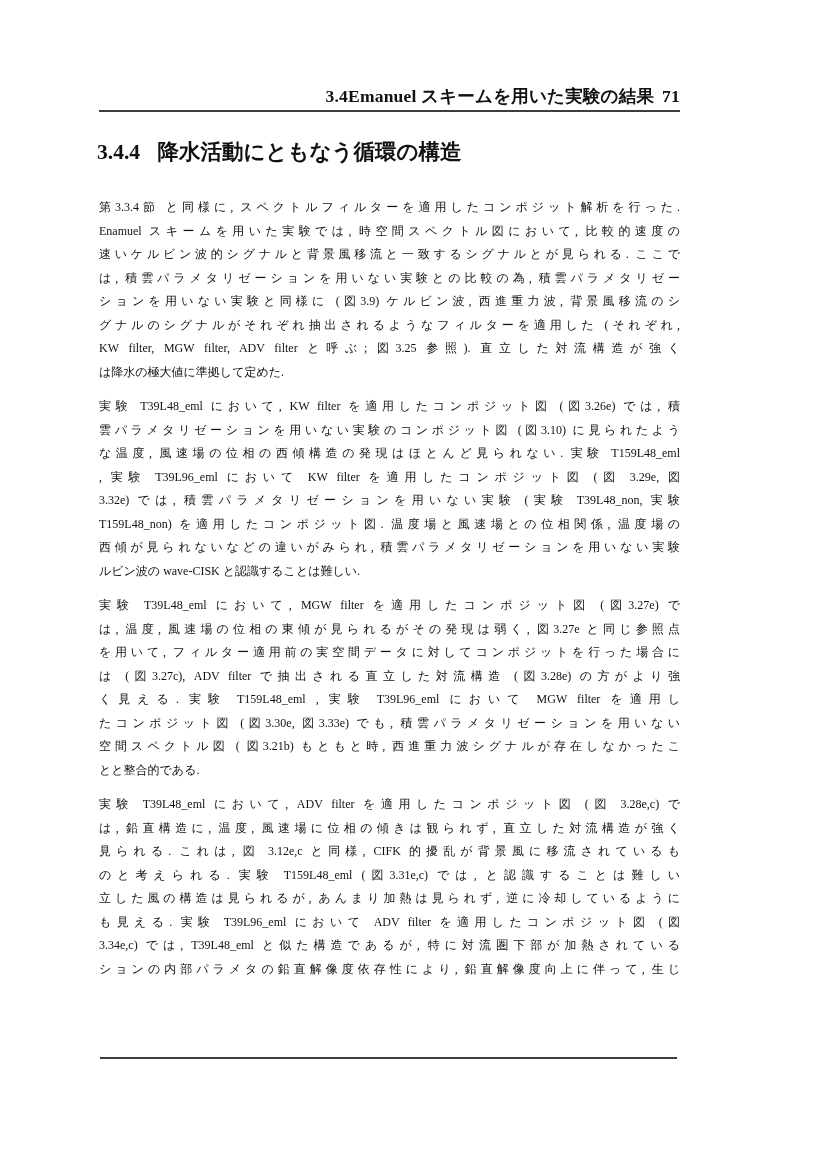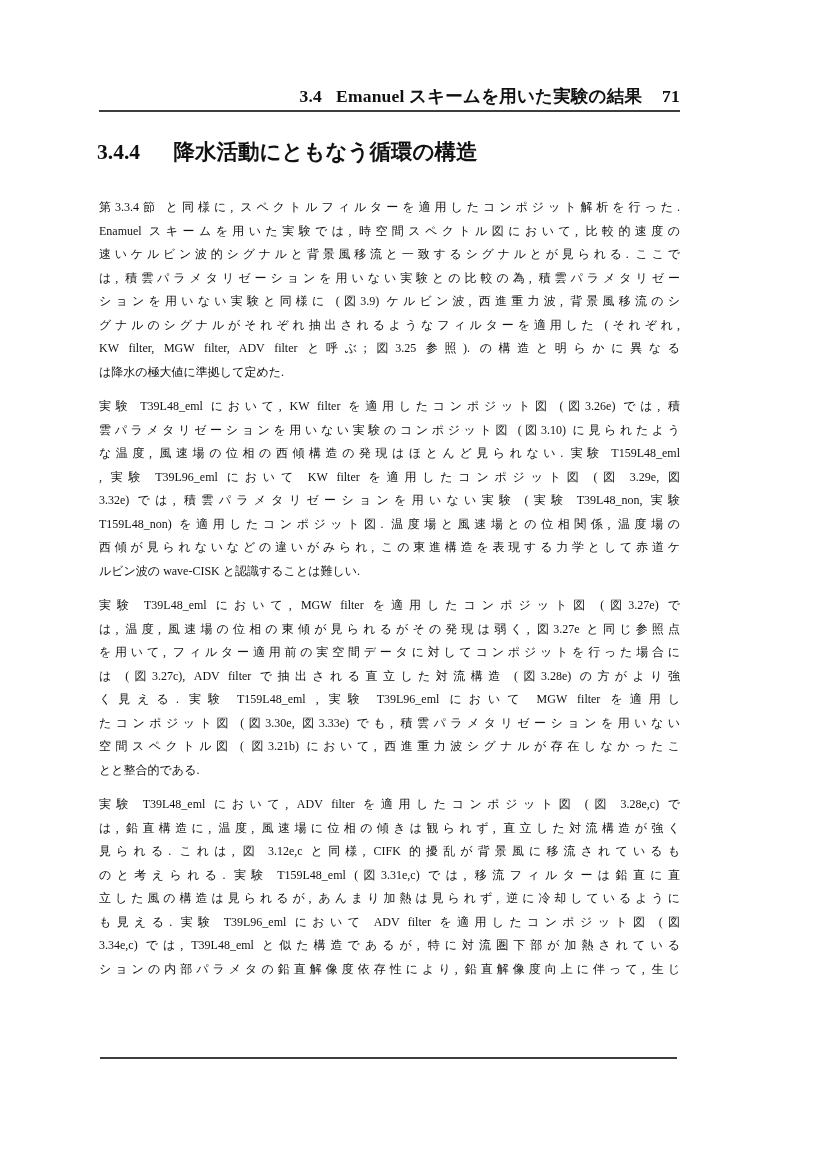--- a/index.html
+++ b/index.html
@@ -20,42 +20,42 @@
     left: 99px;
     width: 581px;
     display: flex;
     justify-content: flex-end;
     align-items: baseline;
     font-weight: bold;
     font-size: 17.5px;
     letter-spacing: 0.2px;
     white-space: nowrap;
   }
-  .running-header .sec-no { margin-right: 14px; }
-  .running-header .page-no { margin-left: 20px; }
+  .running-header .sec-no { }
+  .running-header .page-no { margin-left: 8px; }
   .header-rule {
     position: absolute;
     top: 110px;
     left: 99px;
     width: 581px;
     height: 2px;
     background: #3d3d3d;
   }
   
   .section-heading {
     position: absolute;
     top: 137px;
     left: 97px;
     width: 583px;
     font-weight: bold;
     font-size: 21.5px;
     line-height: 30px;
     white-space: nowrap;
   }
-  .section-heading .h-no { margin-right: 28px; }
+  .section-heading .h-no { margin-right: 12px; }
   
   .body-text {
     position: absolute;
     top: 196px;
     left: 99px;
     width: 581px;
     font-size: 12px;
     line-height: 23.5px;
   }
   .para { margin: 0; }
@@ -96,48 +96,48 @@
   </div>
 
   <div class="body-text" id="paragraphs">
       <div class="para">
         <div class="line">第3.3.4節 と同様に, スペクトルフィルターを適用したコンポジット解析を行った.</div>
         <div class="line">Enamuel スキームを用いた実験では, 時空間スペクトル図において, 比較的速度の</div>
         <div class="line">速いケルビン波的シグナルと背景風移流と一致するシグナルとが見られる. ここで</div>
         <div class="line">は, 積雲パラメタリゼーションを用いない実験との比較の為, 積雲パラメタリゼー</div>
         <div class="line">ションを用いない実験と同様に (図3.9) ケルビン波, 西進重力波, 背景風移流のシ</div>
         <div class="line">グナルのシグナルがそれぞれ抽出されるようなフィルターを適用した (それぞれ,</div>
-        <div class="line">KW filter, MGW filter, ADV filter と呼ぶ; 図3.25 参照). の構造と明らかに異なる</div>
+        <div class="line">KW filter, MGW filter, ADV filter と呼ぶ; 図3.25 参照). 直立した対流構造が強く</div>
         <div class="line no-stretch">は降水の極大値に準拠して定めた.</div>
       </div>
       <div class="para">
         <div class="line">実験 T39L48_eml において, KW filter を適用したコンポジット図 (図3.26e) では, 積</div>
         <div class="line">雲パラメタリゼーションを用いない実験のコンポジット図 (図3.10) に見られたよう</div>
         <div class="line">な温度, 風速場の位相の西傾構造の発現はほとんど見られない. 実験 T159L48_eml</div>
         <div class="line">, 実験 T39L96_eml において KW filter を適用したコンポジット図 (図 3.29e, 図</div>
         <div class="line">3.32e) では, 積雲パラメタリゼーションを用いない実験 (実験 T39L48_non, 実験</div>
         <div class="line">T159L48_non) を適用したコンポジット図. 温度場と風速場との位相関係, 温度場の</div>
-        <div class="line">西傾が見られないなどの違いがみられ, この東進構造を表現する力学として赤道ケ</div>
+        <div class="line">西傾が見られないなどの違いがみられ, 積雲パラメタリゼーションを用いない実験</div>
         <div class="line no-stretch">ルビン波の wave-CISK と認識することは難しい.</div>
       </div>
       <div class="para">
         <div class="line">実験 T39L48_eml において, MGW filter を適用したコンポジット図 (図3.27e) で</div>
         <div class="line">は, 温度, 風速場の位相の東傾が見られるがその発現は弱く, 図3.27e と同じ参照点</div>
         <div class="line">を用いて, フィルター適用前の実空間データに対してコンポジットを行った場合に</div>
         <div class="line">は (図3.27c), ADV filter で抽出される直立した対流構造 (図3.28e) の方がより強</div>
         <div class="line">く見える. 実験 T159L48_eml , 実験 T39L96_eml において MGW filter を適用し</div>
         <div class="line">たコンポジット図 (図3.30e, 図3.33e) でも, 積雲パラメタリゼーションを用いない</div>
-        <div class="line">空間スペクトル図 ( 図3.21b) において, 西進重力波シグナルが存在しなかったこ</div>
+        <div class="line">空間スペクトル図 ( 図3.21b) もともと時, 西進重力波シグナルが存在しなかったこ</div>
         <div class="line no-stretch">とと整合的である.</div>
       </div>
       <div class="para">
         <div class="line">実験 T39L48_eml において, ADV filter を適用したコンポジット図 (図 3.28e,c) で</div>
         <div class="line">は, 鉛直構造に, 温度, 風速場に位相の傾きは観られず, 直立した対流構造が強く</div>
         <div class="line">見られる. これは, 図 3.12e,c と同様, CIFK 的擾乱が背景風に移流されているも</div>
-        <div class="line">のと考えられる. 実験 T159L48_eml (図3.31e,c) では, 移流フィルターは鉛直に直</div>
+        <div class="line">のと考えられる. 実験 T159L48_eml (図3.31e,c) では, と認識することは難しい</div>
         <div class="line">立した風の構造は見られるが, あんまり加熱は見られず, 逆に冷却しているように</div>
         <div class="line">も見える. 実験 T39L96_eml において ADV filter を適用したコンポジット図 (図</div>
         <div class="line">3.34e,c) では, T39L48_eml と似た構造であるが, 特に対流圏下部が加熱されている</div>
         <div class="line">ションの内部パラメタの鉛直解像度依存性により, 鉛直解像度向上に伴って, 生じ</div>
       </div>
     </div>
 
   <div class="footer-rule"></div>
 
 </div>

